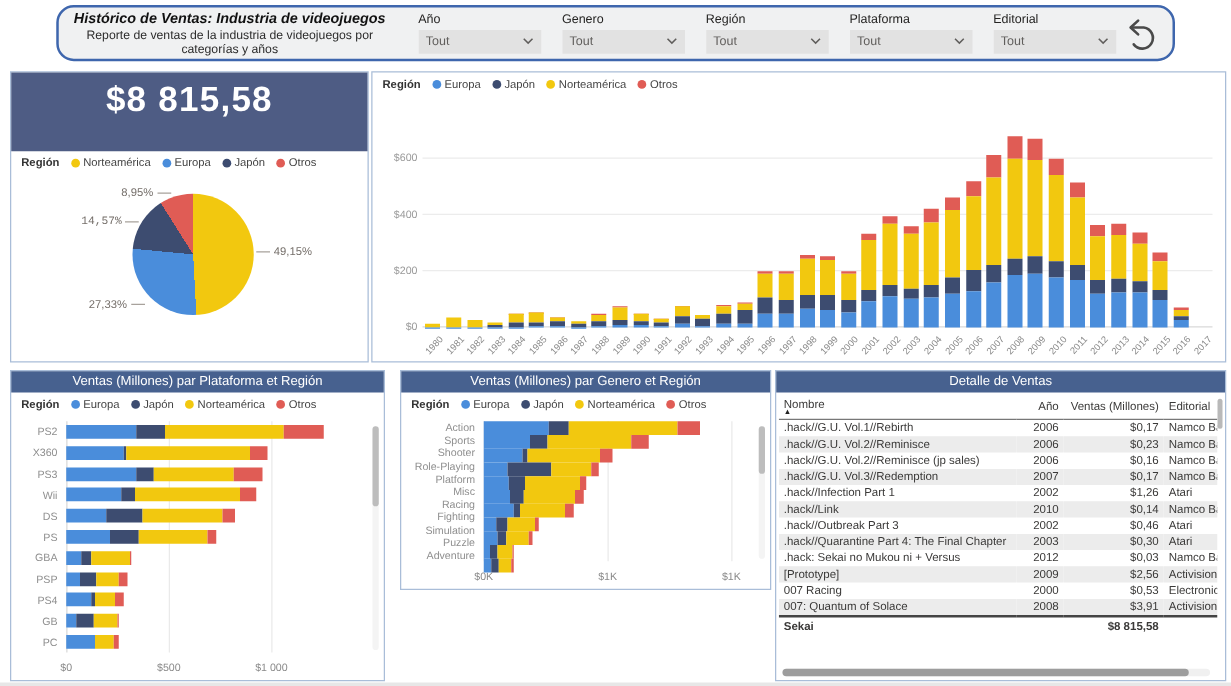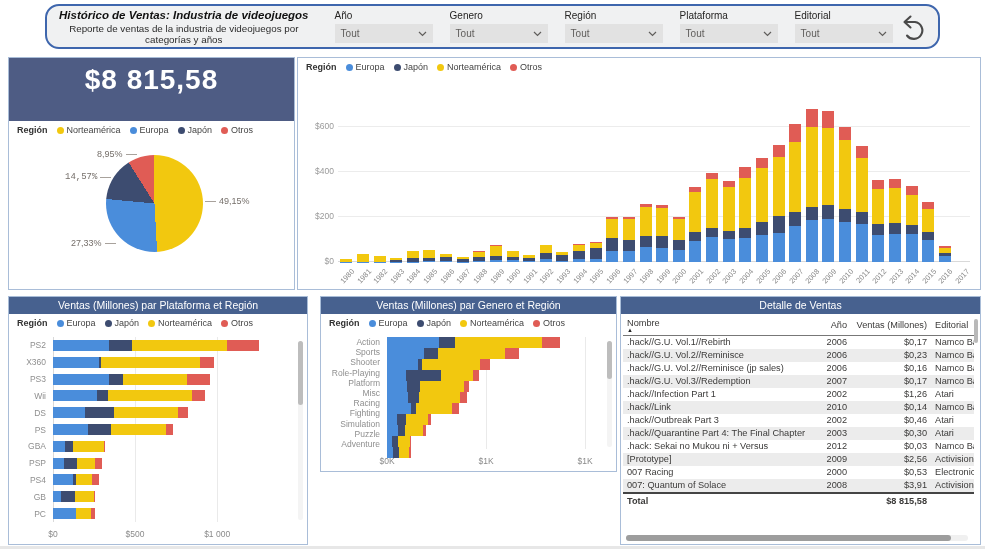--- a/index.html
+++ b/index.html
@@ -1018,21 +1018,21 @@
             </tr>
             <tr>
               <td>007: Quantum of Solace</td>
               <td class="r">2008</td>
               <td class="r">$3,91</td>
               <td>Activision</td>
             </tr>
           </tbody>
         <tfoot id="tbl-foot">
             <tr>
-              <td>Total</td>
+              <td>Sekai</td>
               <td></td>
               <td class="r">$8 815,58</td>
               <td></td>
             </tr>
           </tfoot>
       </table>
     </div>
     <div class="tvscroll"></div>
     <div class="hscroll">
         <div class="hthumb"></div>

